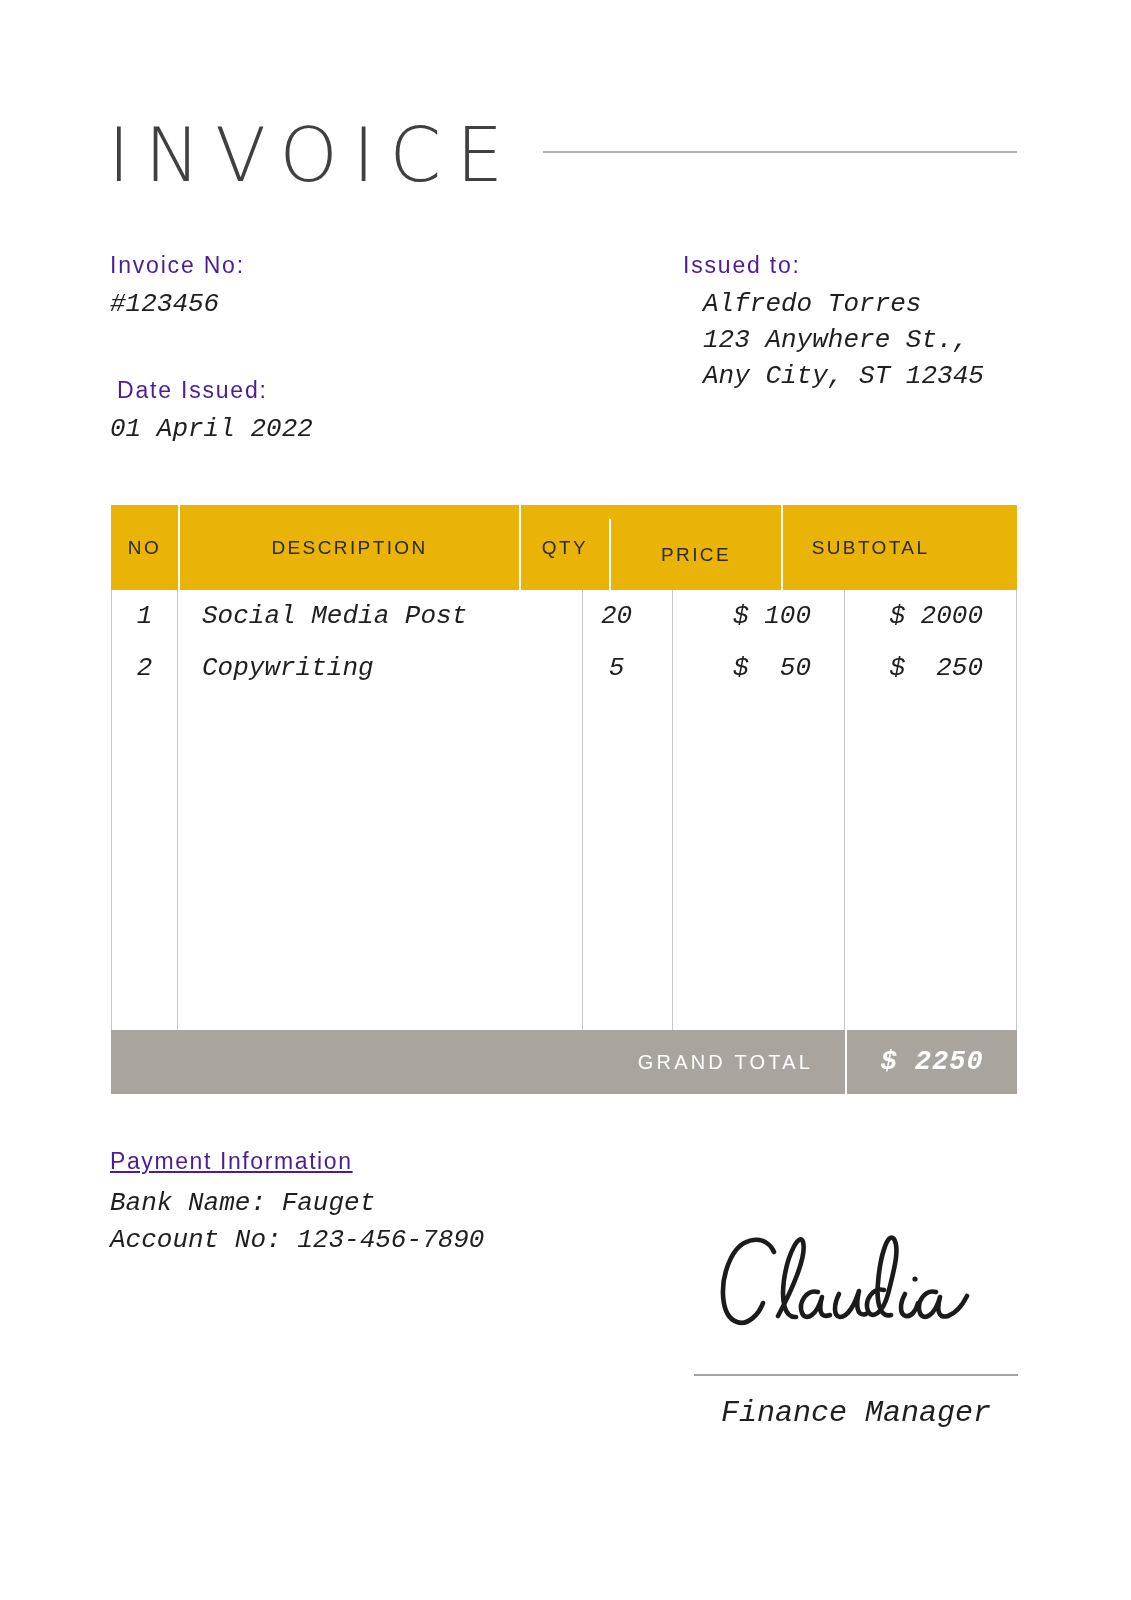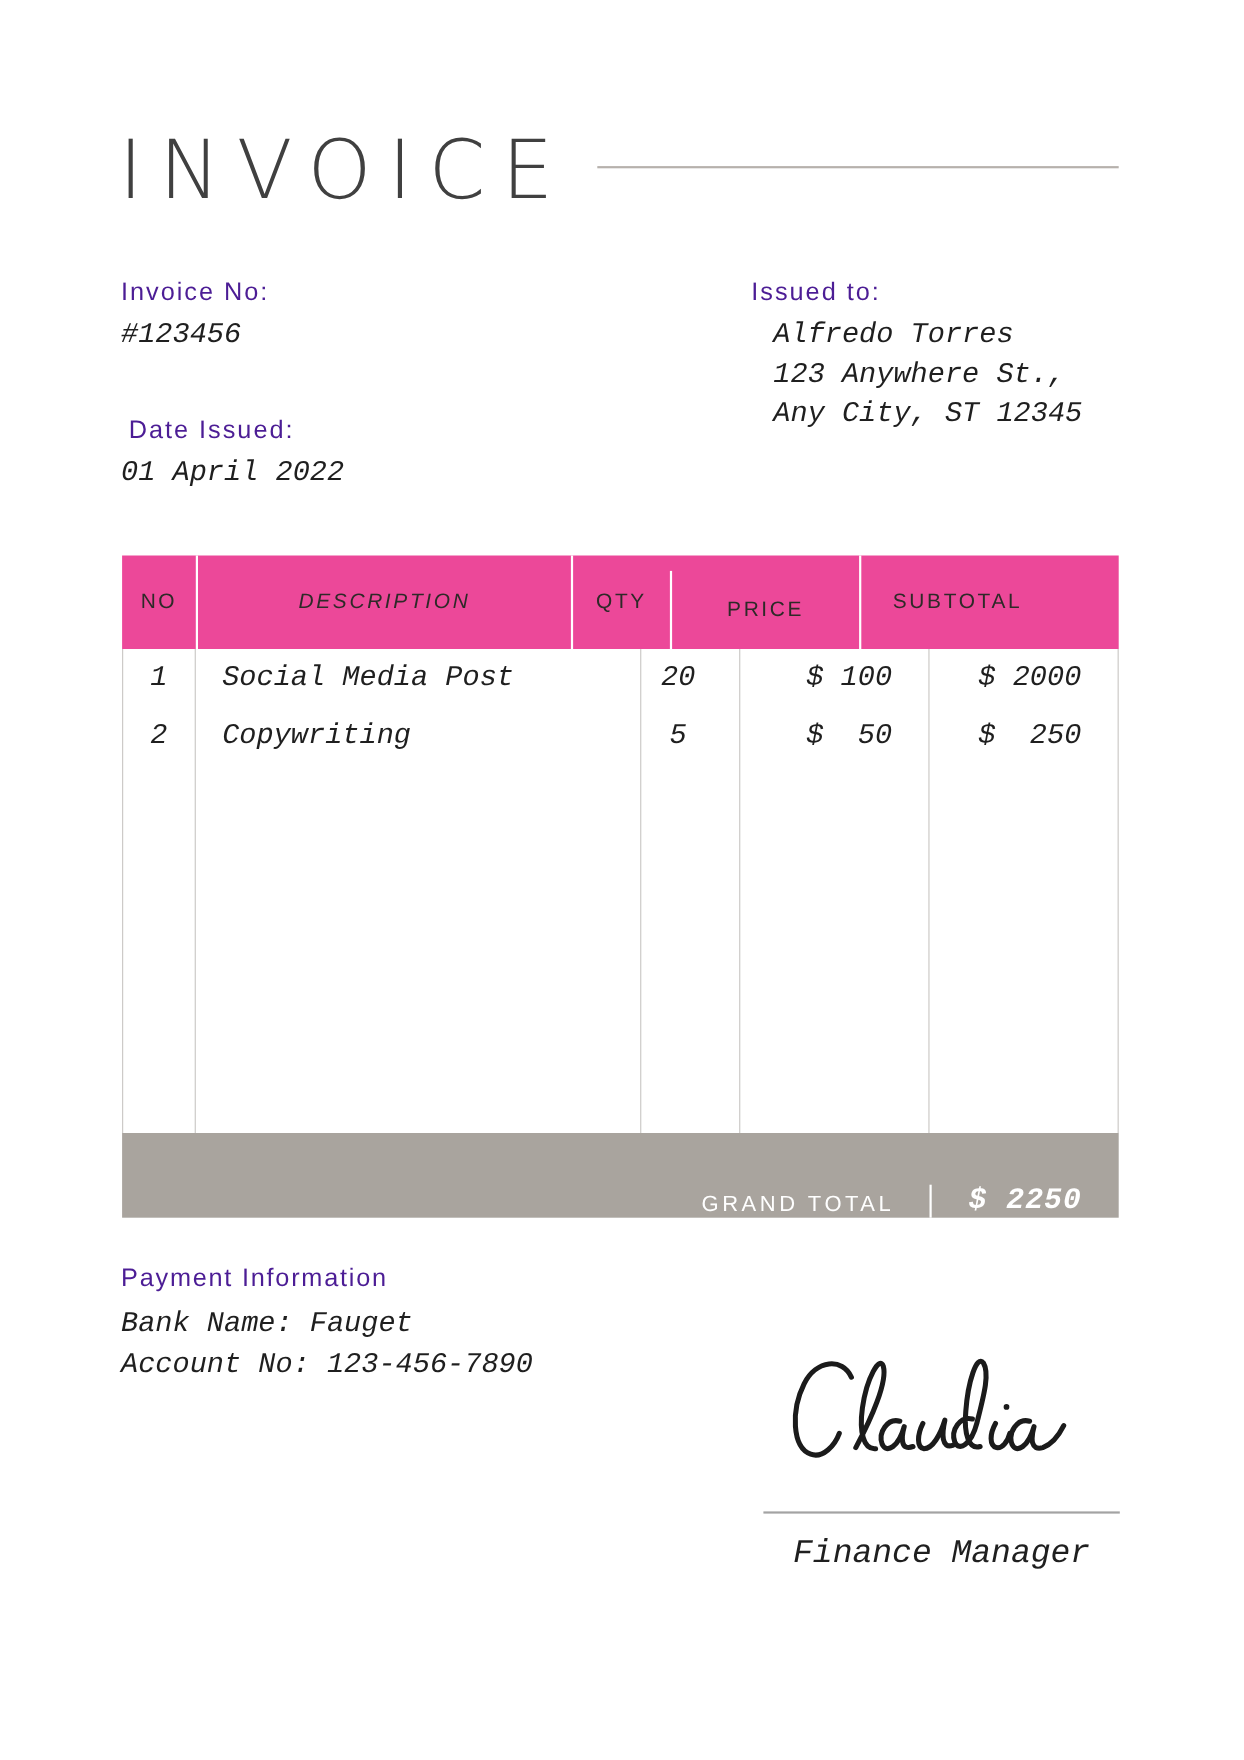--- a/index.html
+++ b/index.html
@@ -55,33 +55,33 @@
   .recipient-block { left: 703px; top: 286px; }
 
   
   .invoice-table {
     left: 111px; top: 505px;
     width: 906px;
   }
   .thead {
     display: flex;
     height: 85px;
-    background: #ec4899;
+    background: #eab308;
   }
   .th {
     display: flex; align-items: center; justify-content: center;
     box-sizing: border-box;
     font-size: 19px;
     letter-spacing: 2.4px;
     color: #2e2a28;
     font-weight: 300;
   }
   .th + .th { border-left: 2px solid #ffffff; }
   .col-no       { width: 67px; }
-  .col-desc     { width: 341px; font-style: italic; }
+  .col-desc     { width: 341px; }
   .col-qty      { width: 90px; }
   .col-price    { width: 172px; margin-top: 14px; }
   .col-subtotal { width: 177px; }
 
   .tbody {
     position: relative;
     height: 440px;
     background: #ffffff;
   }
   .vline {
@@ -100,23 +100,22 @@
     font-size: 26px;
   }
   .td.cell-no       { width: 67px;  text-align: center; }
   .td.cell-desc     { width: 405px; padding-left: 24px; }
   .td.cell-qty      { width: 90px;  text-align: center; padding-right: 23px; }
   .td.cell-price    { width: 172px; text-align: right; padding-right: 34px; }
   .td.cell-subtotal { width: 172px; text-align: right; padding-right: 34px; }
 
   .total-bar {
     display: flex;
-    height: 77px;
+    height: 64px;
     background: #a9a49e;
-    align-items: flex-end;
   }
   .total-label-cell {
     width: 734px;
     box-sizing: border-box;
     display: flex; align-items: center; justify-content: flex-end;
     padding-right: 32px;
     color: #ffffff;
     font-size: 20px;
     letter-spacing: 3.2px;
     font-weight: 300;
@@ -126,21 +125,21 @@
     box-sizing: border-box;
     border-left: 2px solid #ffffff;
     display: flex; align-items: center; justify-content: center;
     color: #ffffff;
     font-size: 27px;
     font-weight: bold;
     letter-spacing: 1px;
   }
 
   
-  .payment-heading { left: 110px; top: 1148px; font-size: 23px; letter-spacing: 1.6px; }
+  .payment-heading { left: 110px; top: 1148px; font-size: 23px; letter-spacing: 1.6px; text-decoration: underline; }
   .payment-bank    { left: 110px; top: 1185px; }
   .payment-account { left: 110px; top: 1222px; }
 
   
   .signature-svg { left: 712px; top: 1226px; }
   .signature-rule {
     left: 694px; top: 1374px;
     width: 324px; height: 2px;
     background: #a3a3a3;
   }

